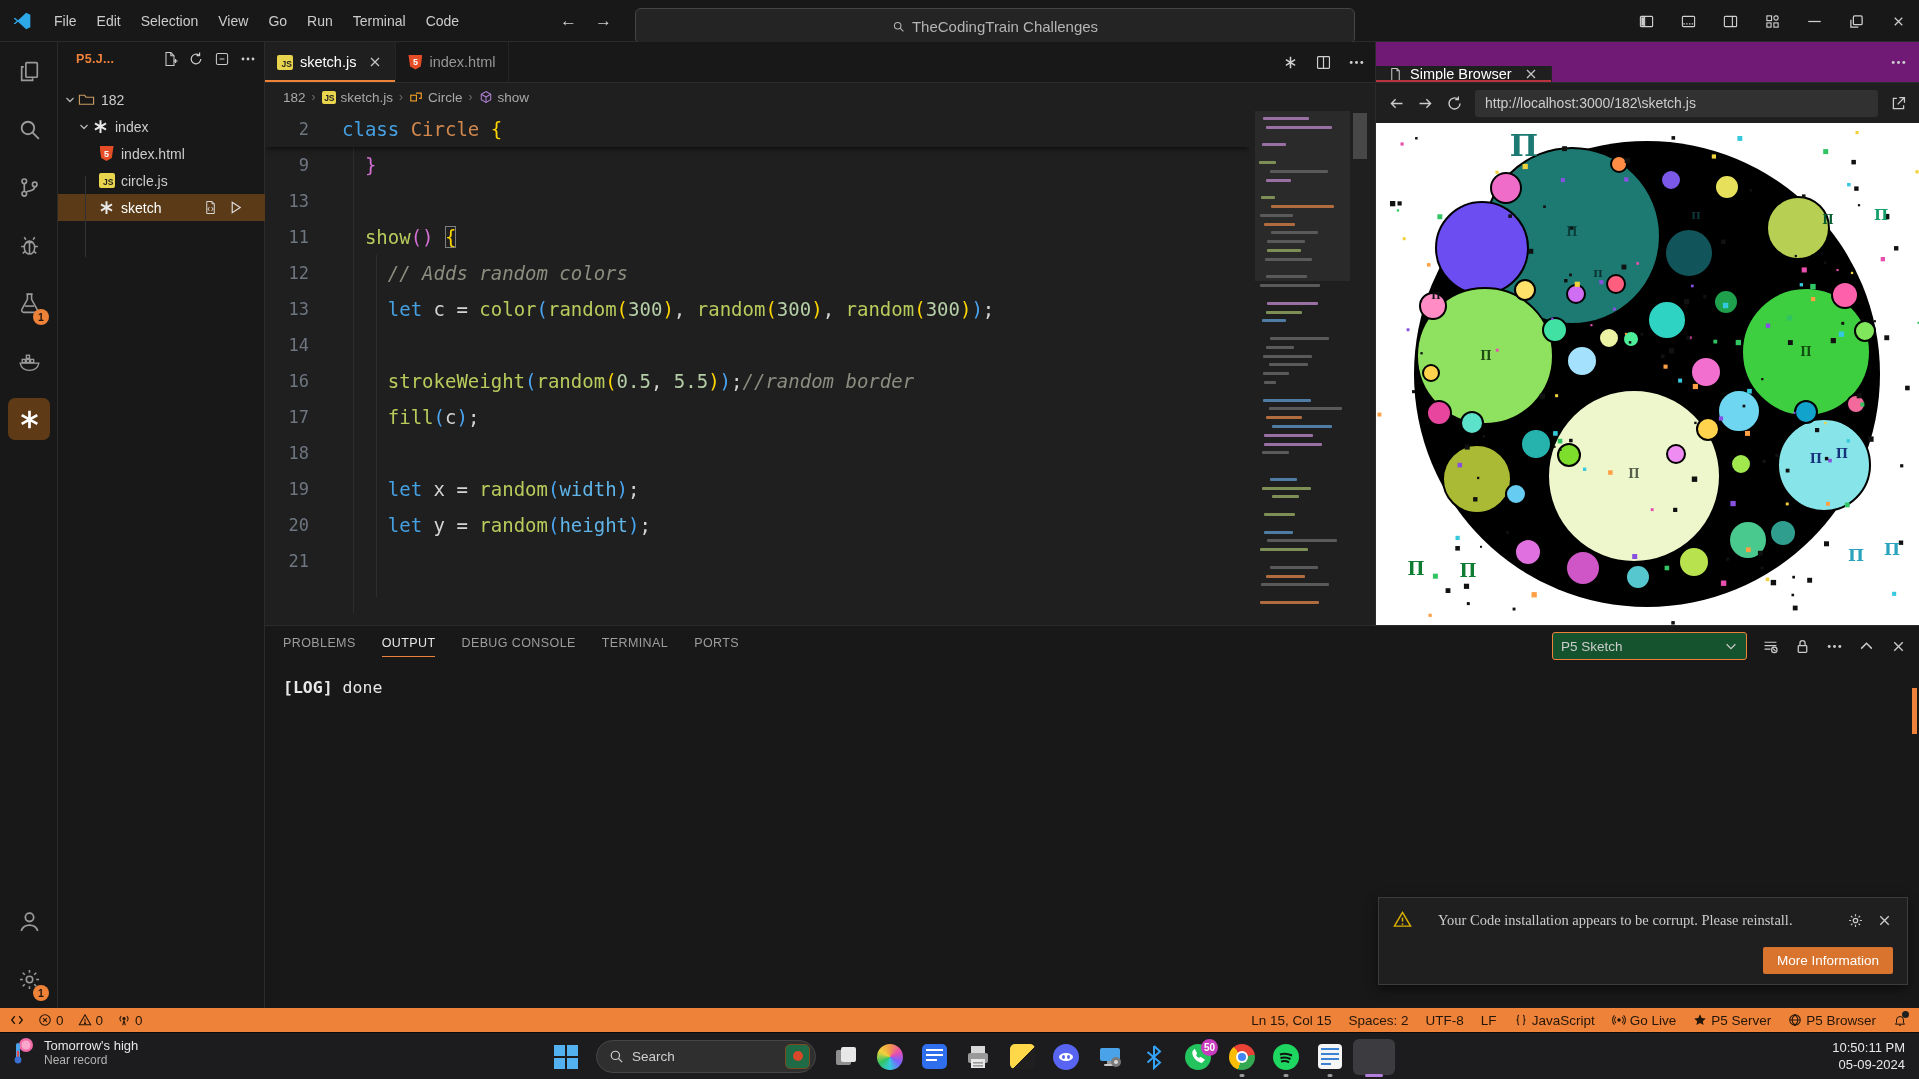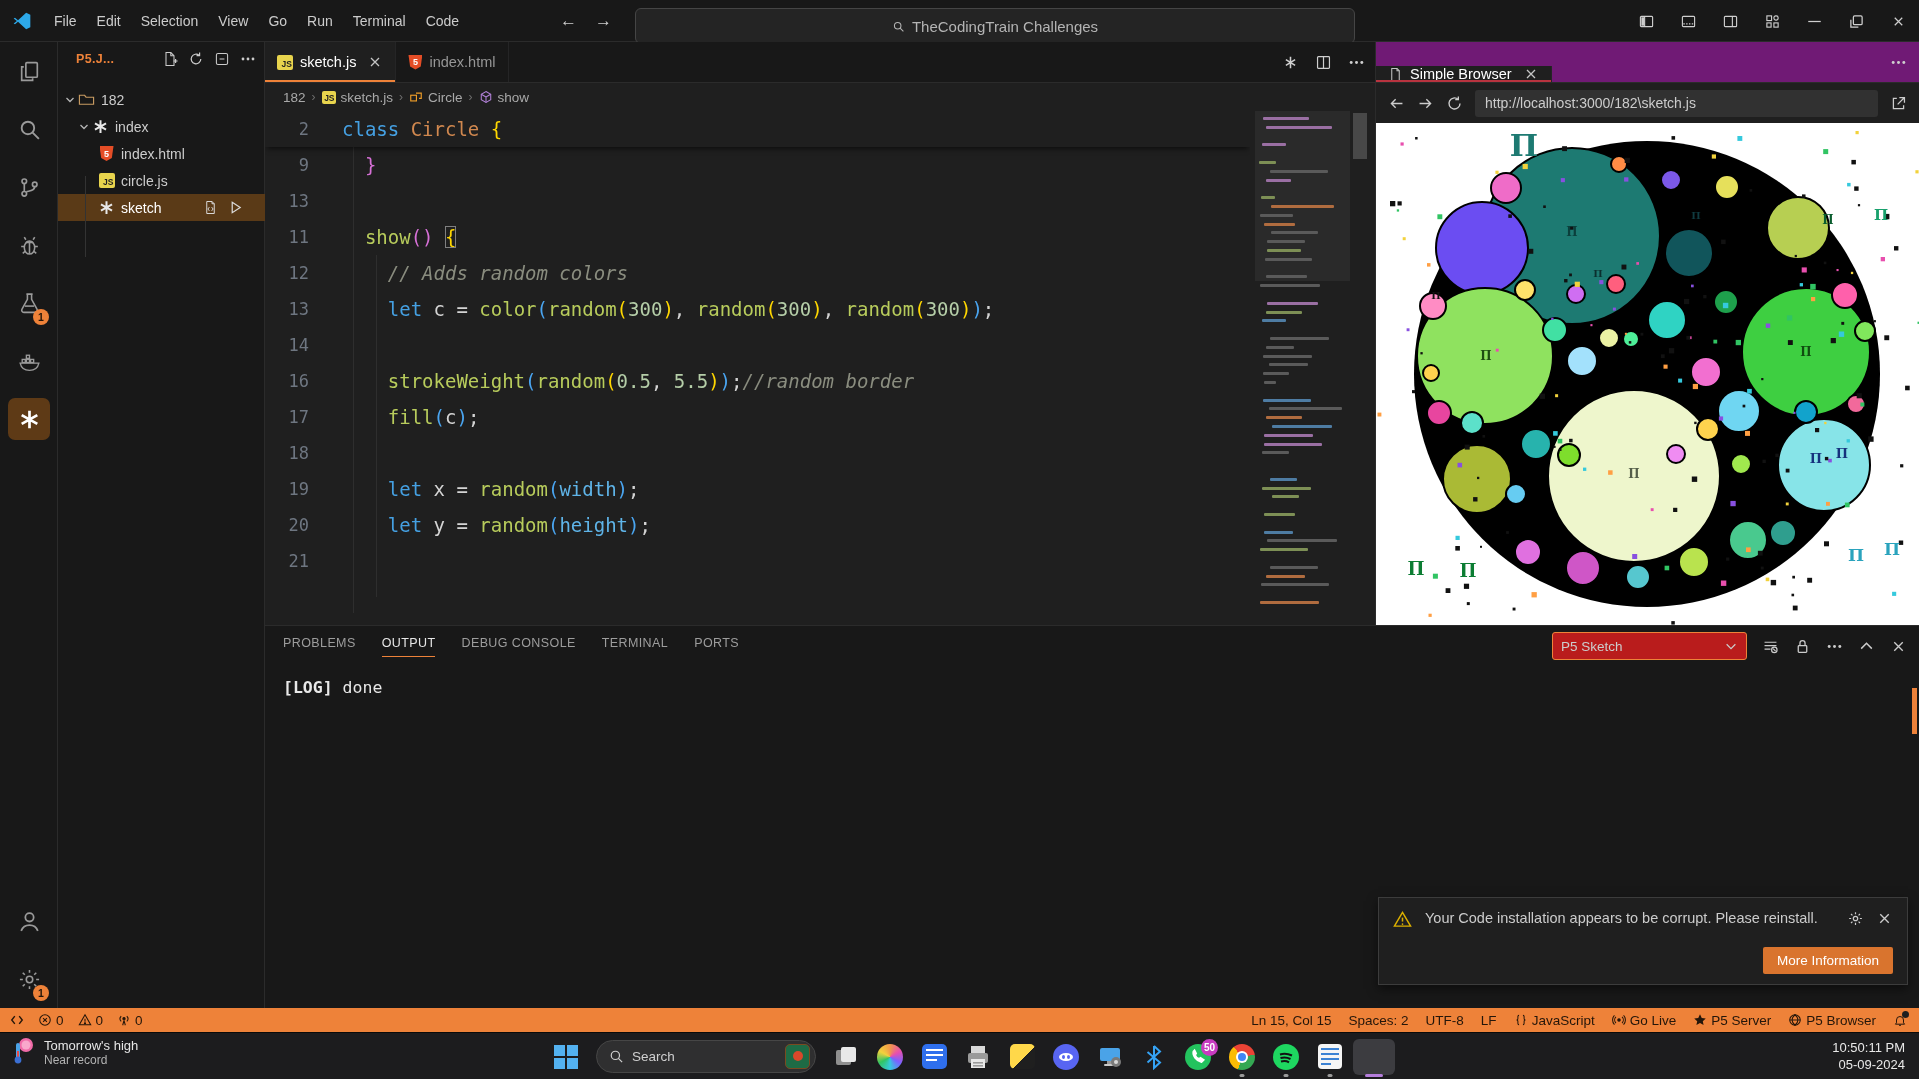--- a/index.html
+++ b/index.html
@@ -90,30 +90,30 @@
   .url-box { flex:1; height:27px; background:#313131; border-radius:3px; color:#cccccc; font-size:14px; display:flex; align-items:center; padding:0 10px; }
   .b-content { position:absolute; left:0; top:81px; width:544px; height:502px; background:#ffffff; }
 
   
   .panel { position:absolute; left:265px; top:625px; width:1654px; height:383px; background:#181818; border-top:1px solid #2b2b2b; }
   .panel-tabs { position:absolute; left:18px; top:10px; display:flex; gap:26px; }
   .panel-tab { font-size:12.5px; letter-spacing:.4px; color:#9d9d9d; padding-bottom:6px; }
   .panel-tab.active { color:#e7e7e7; border-bottom:1.5px solid #ee8239; }
   .panel-controls { position:absolute; right:12px; top:6px; display:flex; align-items:center; gap:15px; color:#cccccc; }
   .panel-controls svg { width:17px; height:17px; }
-  .panel-dd { width:195px; height:28px; background:#b91c1c; border:1px solid #ee8239; border-radius:3px; color:#cccccc; font-size:13.5px; display:flex; align-items:center; padding:0 8px; }
+  .panel-dd { width:195px; height:28px; background:#14532d; border:1px solid #ee8239; border-radius:3px; color:#cccccc; font-size:13.5px; display:flex; align-items:center; padding:0 8px; }
   .panel-dd span { flex:1; }
   .panel-dd svg { width:14px; height:14px; }
   .panel-log { position:absolute; left:18px; top:52px; font-family:"DejaVu Sans Mono",monospace; font-size:16.5px; color:#e8e8e8; }
   .panel-log .tag { font-weight:bold; }
   .panel-scrollbar { position:absolute; right:2px; top:62px; width:5px; height:46px; background:#ee8239; }
 
   
   .toast { position:absolute; left:1378px; top:897px; width:530px; height:88px; background:#1f1f1f; border:1px solid #3c3c3c; box-shadow:0 4px 10px rgba(0,0,0,.5); }
-  .toast-row { display:flex; align-items:flex-start; gap:13px; padding:12px 14px 0 14px; }
+  .toast-row { display:flex; align-items:flex-end; gap:26px; padding:12px 14px 0 14px;font-family:Liberation Serif, serif; }
   .toast-msg { flex:1; color:#cccccc; font-size:14.5px; }
   .toast-icons { display:flex; gap:12px; color:#cccccc; }
   .toast-icons svg { width:17px; height:17px; }
   .toast-warn svg { width:19px; height:19px; }
   .toast-btn { position:absolute; right:14px; bottom:10px; background:#d9742e; color:#ffffff; font-size:13.5px; padding:6px 14px; border-radius:2px; }
 
   
   .statusbar { position:absolute; left:0; top:1008px; width:1919px; height:24px; background:#ee8239; color:#24160a; font-size:13.5px; display:flex; align-items:center; }
   .sb-left { display:flex; align-items:center; gap:14px; margin-left:10px; }
   .sb-right { position:absolute; right:12px; display:flex; align-items:center; gap:17px; }

